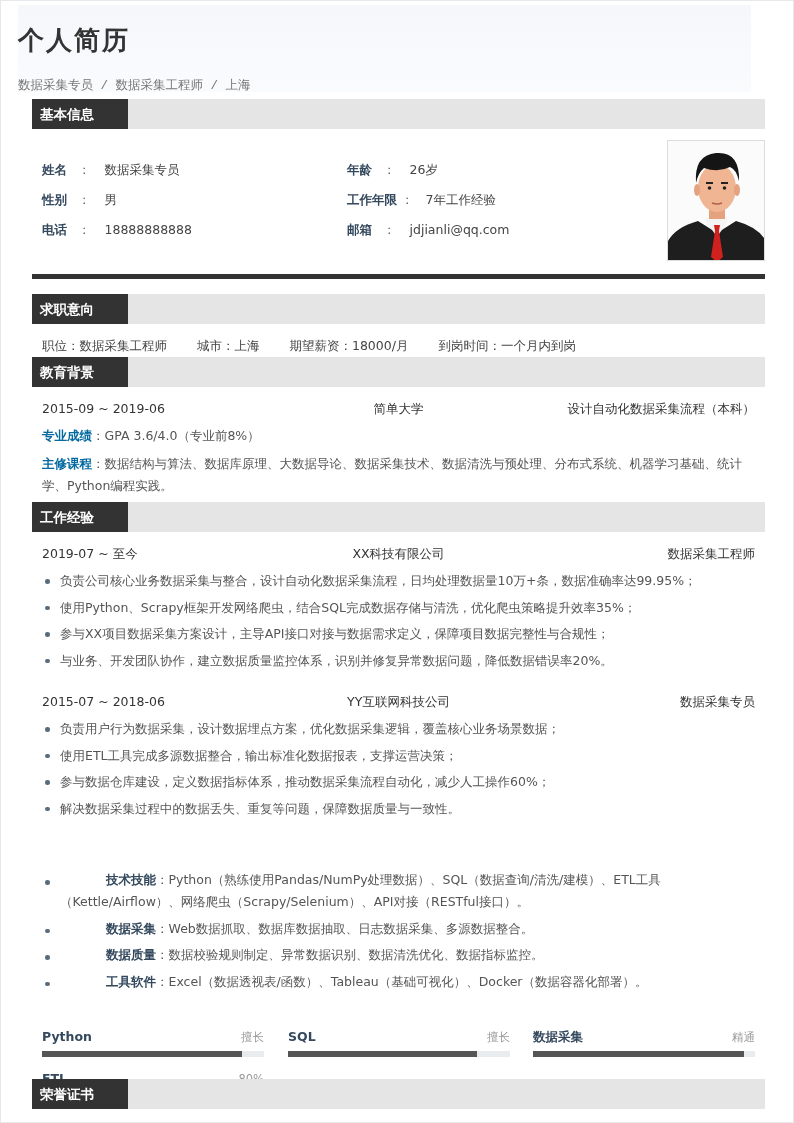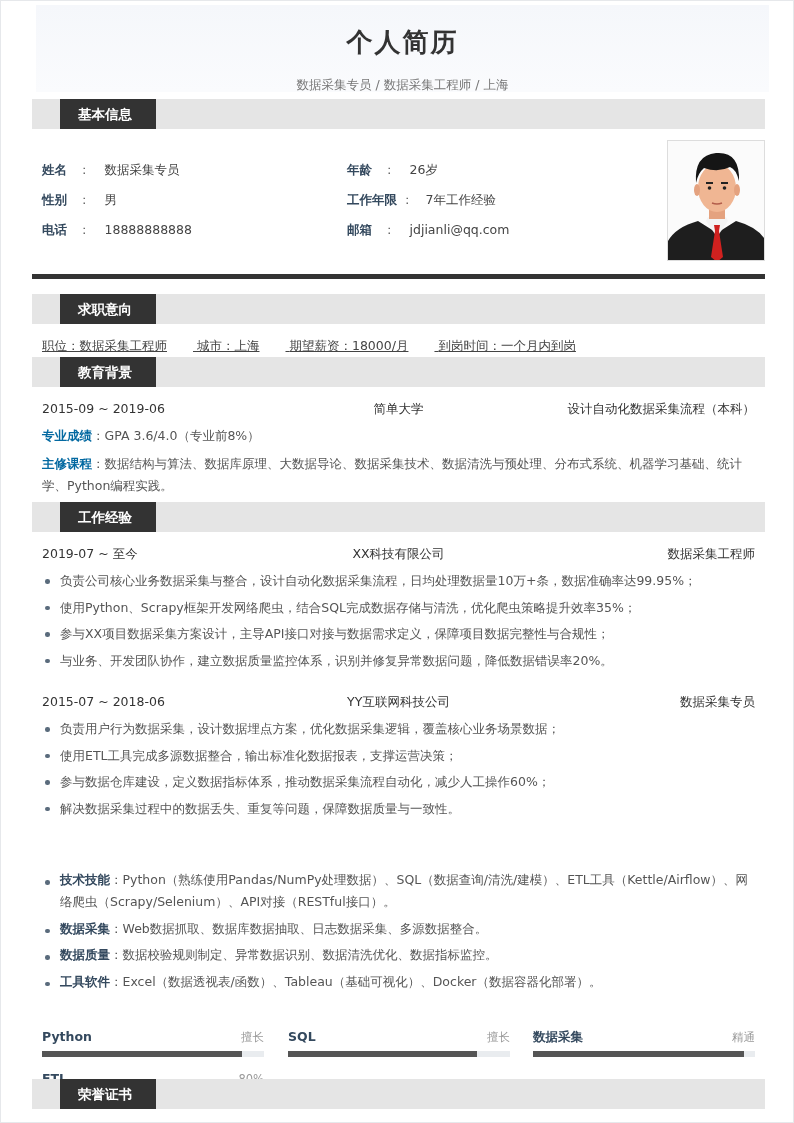--- a/index.html
+++ b/index.html
@@ -1,42 +1,42 @@
 <!DOCTYPE html>
 <html><head>
 <meta charset="utf-8">
 <style>
   * { box-sizing: border-box; margin: 0; padding: 0; }
   html, body { width: 794px; height: 1123px; overflow: hidden; background: #fff; }
   body { font-family: "DejaVu Sans", "Liberation Sans", sans-serif; color: #333; font-size: 13px; position: relative; }
   .page { position: absolute; left: 0; top: 0; width: 794px; height: 1123px; border: 1px solid #e6e8eb; }
-  .header { position: absolute; left: 35px; top: 4px; width: 733px; height: 87px; background: linear-gradient(#f5f7fb, #fafbfd); text-align: center; }
+  .header { position: absolute; left: 17px; top: 4px; width: 733px; height: 87px; background: linear-gradient(#f5f7fb, #fafbfd); text-align: left; font-family: Liberation Mono, monospace; }
   .header h1 { font-size: 26px; font-weight: bold; color: #333; letter-spacing: 2px; margin-top: 22px; line-height: 30px; }
   .header .sub { font-size: 12.5px; color: #777; margin-top: 20px; }
   .sec-title { position: absolute; left: 31px; width: 733px; height: 30px; background: #e5e5e5; }
-  .sec-title .tag { display: inline-block; width: 96px; height: 30px; background: #333; color: #fff; font-weight: bold; font-size: 13.5px; line-height: 30px; padding-left: 18px; margin-left: 28px; }
+  .sec-title .tag { display: inline-block; width: 96px; height: 30px; background: #333; color: #fff; font-weight: bold; font-size: 13.5px; line-height: 30px; padding-left: 8px; }
   .info-row { position: absolute; font-size: 12.5px; }
   .info-row .k { font-weight: bold; color: #34495e; display: inline-block; }
   .info-row .c { color: #666; display: inline-block; margin: 0 14px 0 6px; }
   .info-row .v { color: #444; }
   .photo { position: absolute; left: 666px; top: 139px; width: 98px; height: 121px; border: 1px solid #ddd; background: #fafafa; overflow: hidden; }
   .thickbar { position: absolute; left: 31px; top: 273px; width: 733px; height: 5px; background: #333; }
-  .intent { position: absolute; left: 41px; top: 337px; font-size: 12.5px; color: #444; white-space: nowrap; text-decoration: underline; }
+  .intent { position: absolute; left: 41px; top: 337px; font-size: 12.5px; color: #444; white-space: nowrap; }
   .intent span { margin-right: 26px; }
   .row3 { position: absolute; left: 41px; width: 713px; height: 18px; font-weight: normal; font-size: 12.5px; color: #333; }
   .row3 .l { position: absolute; left: 0; }
   .row3 .m { position: absolute; left: 0; width: 713px; text-align: center; }
   .row3 .r { position: absolute; right: 0; }
   .para { position: absolute; left: 41px; width: 713px; font-size: 12.5px; color: #555; line-height: 22px; }
   .para b { color: #0369a1; }
   ul.bul { position: absolute; left: 41px; width: 720px; list-style: none; font-size: 12.5px; color: #555; }
   ul.bul li { position: relative; padding-left: 18px; line-height: 26.5px; white-space: nowrap; }
   ul.bul li::before { content: ""; position: absolute; left: 3px; top: 11px; width: 4.5px; height: 4.5px; border-radius: 50%; background: #5a6b7c; }
   ul.skills li { white-space: normal; line-height: 22px; margin-bottom: 4.5px; }
-  ul.skills li b { color: #34495e; }
+  ul.skills li b { color: #34495e; margin-left: 46px; }
   .bar-item { position: absolute; width: 222px; height: 40px; margin-top: 20px; }
   .bar-item .nm { position: absolute; left: 0; top: 0; font-weight: bold; font-size: 12.5px; color: #34495e; }
   .bar-item .lv { position: absolute; right: 0; top: 1px; font-size: 11.5px; color: #999; }
   .bar-item .track { position: absolute; left: 0; top: 22px; width: 222px; height: 6px; background: #e9ecef; }
   .bar-item .fill { height: 6px; background: #555; }
 </style>
 </head>
 <body>
 
 <div class="page">

